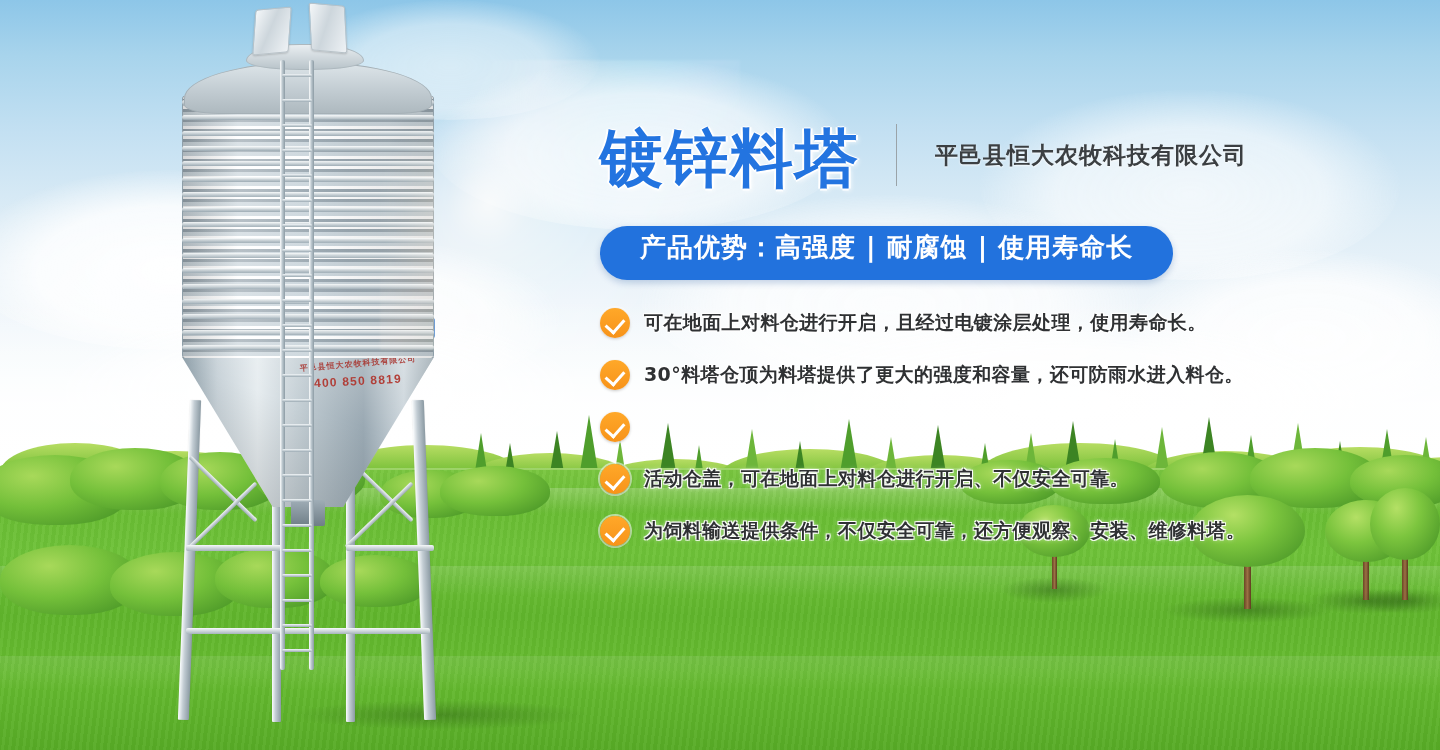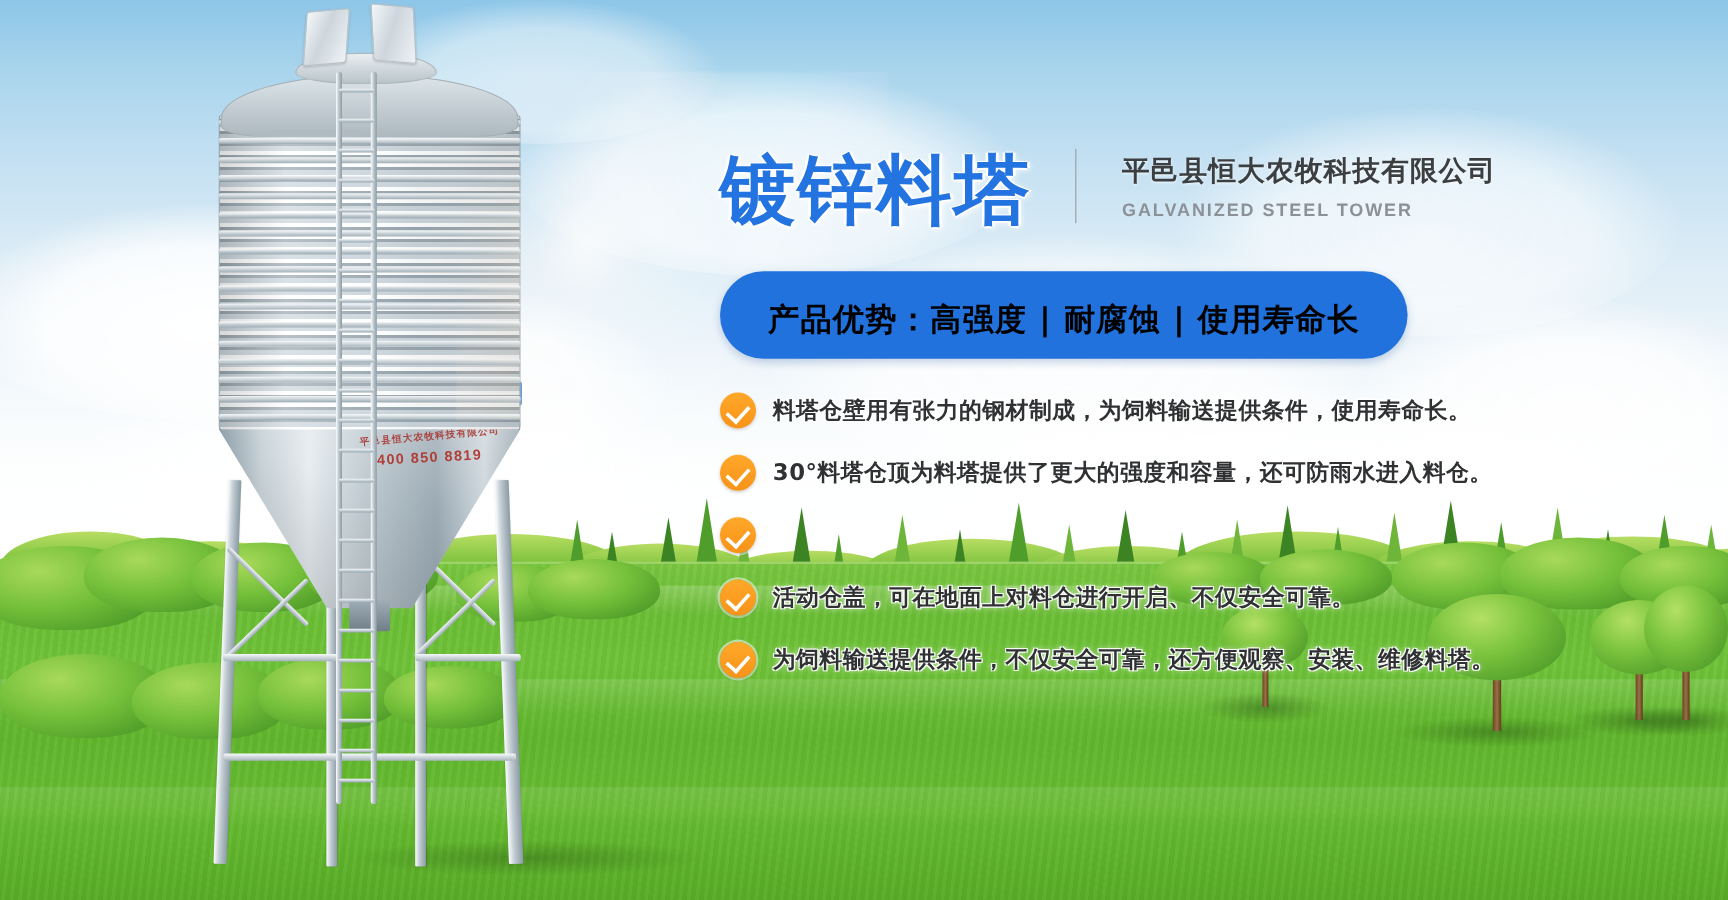--- a/index.html
+++ b/index.html
@@ -261,23 +261,23 @@
     font-family:"DejaVu Sans","Liberation Sans",sans-serif;
     text-shadow:0 1px 2px rgba(255,255,255,.85);
   }
   .co-en{
     font-size:15px; font-weight:bold; color:#8b9196; letter-spacing:1.6px;
     margin-top:9px; font-family:"Liberation Sans",sans-serif;
   }
 
   .adv-banner{
     margin-top:34px; display:inline-block;
-    background:#2272dd; color:#000000;
+    background:#2272dd; color:#ffffff;
     font-size:26px; font-weight:bold; letter-spacing:1px;
-    padding:23px 40px 15px; border-radius:40px;
+    padding:4px 40px 15px; border-radius:40px;
     font-family:"DejaVu Sans","Liberation Sans",sans-serif;
     box-shadow:0 3px 7px rgba(0,60,140,.22);
   }
 
   .features{ margin-top:28px; }
   .feat{
     display:flex; align-items:center; gap:14px; margin-bottom:22px;
   }
   .chk{
     flex:0 0 auto; width:30px; height:30px; border-radius:50%;
@@ -486,30 +486,29 @@
     <div class="flare"></div>
   </div>
 
   <div class="content">
 
     <div class="head">
       <div class="main-title">镀锌料塔</div>
       <div class="divider"></div>
       <div class="co-block">
         <div class="co-name">平邑县恒大农牧科技有限公司</div>
-        <div class="co-en">GALVANIZED STEEL TOWER</div>
       </div>
     </div>
 
     <div class="adv-banner">产品优势：高强度 | 耐腐蚀 | 使用寿命长</div>
 
     <div class="features" id="feature-list">
         <div class="feat">
           <span class="chk"></span>
-          <span class="feat-txt">料塔仓壁用有张力的钢材制成，为饲料输送提供条件，使用寿命长。</span>
+          <span class="feat-txt">可在地面上对料仓进行开启，且经过电镀涂层处理，使用寿命长。</span>
         </div>
         <div class="feat">
           <span class="chk"></span>
           <span class="feat-txt">30°料塔仓顶为料塔提供了更大的强度和容量，还可防雨水进入料仓。</span>
         </div>
         <div class="feat">
           <span class="chk"></span>
         </div>
         <div class="feat">
           <span class="chk"></span>

